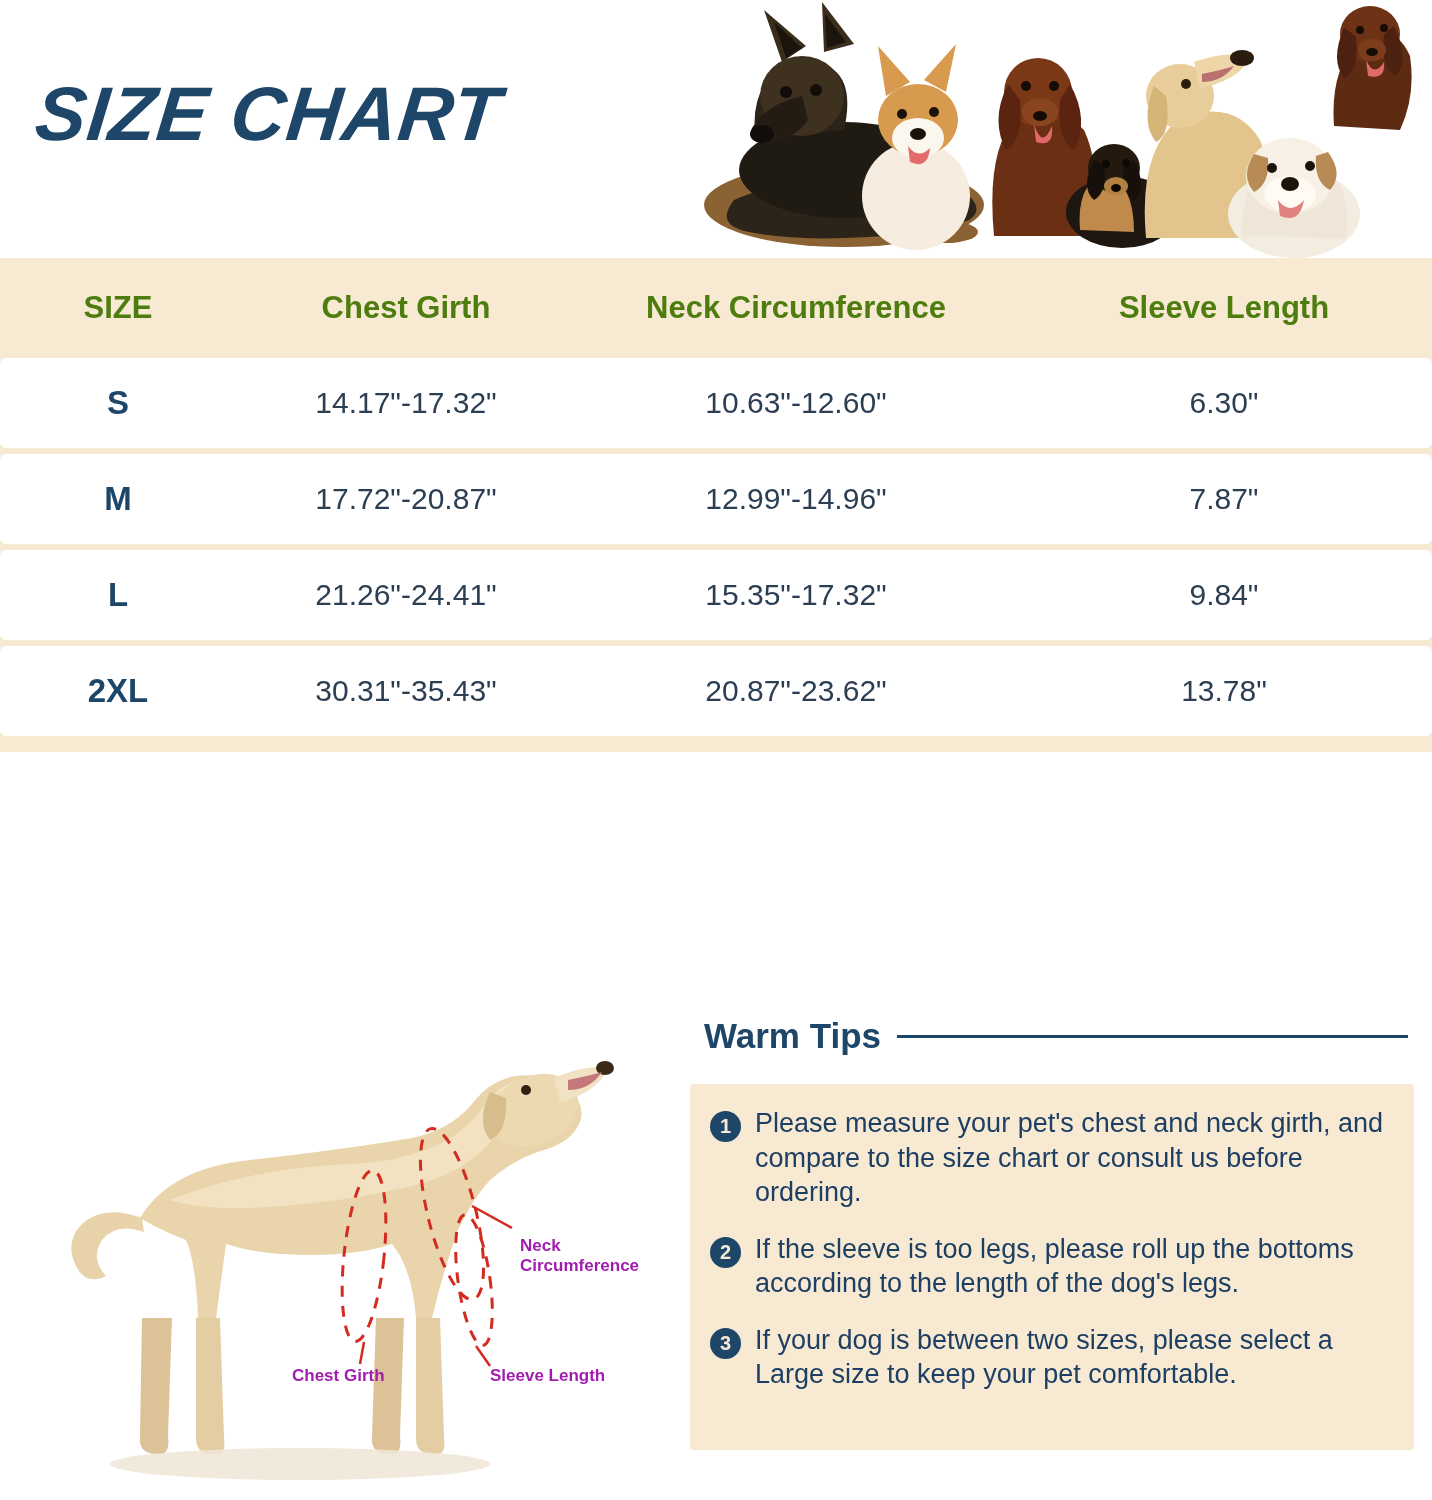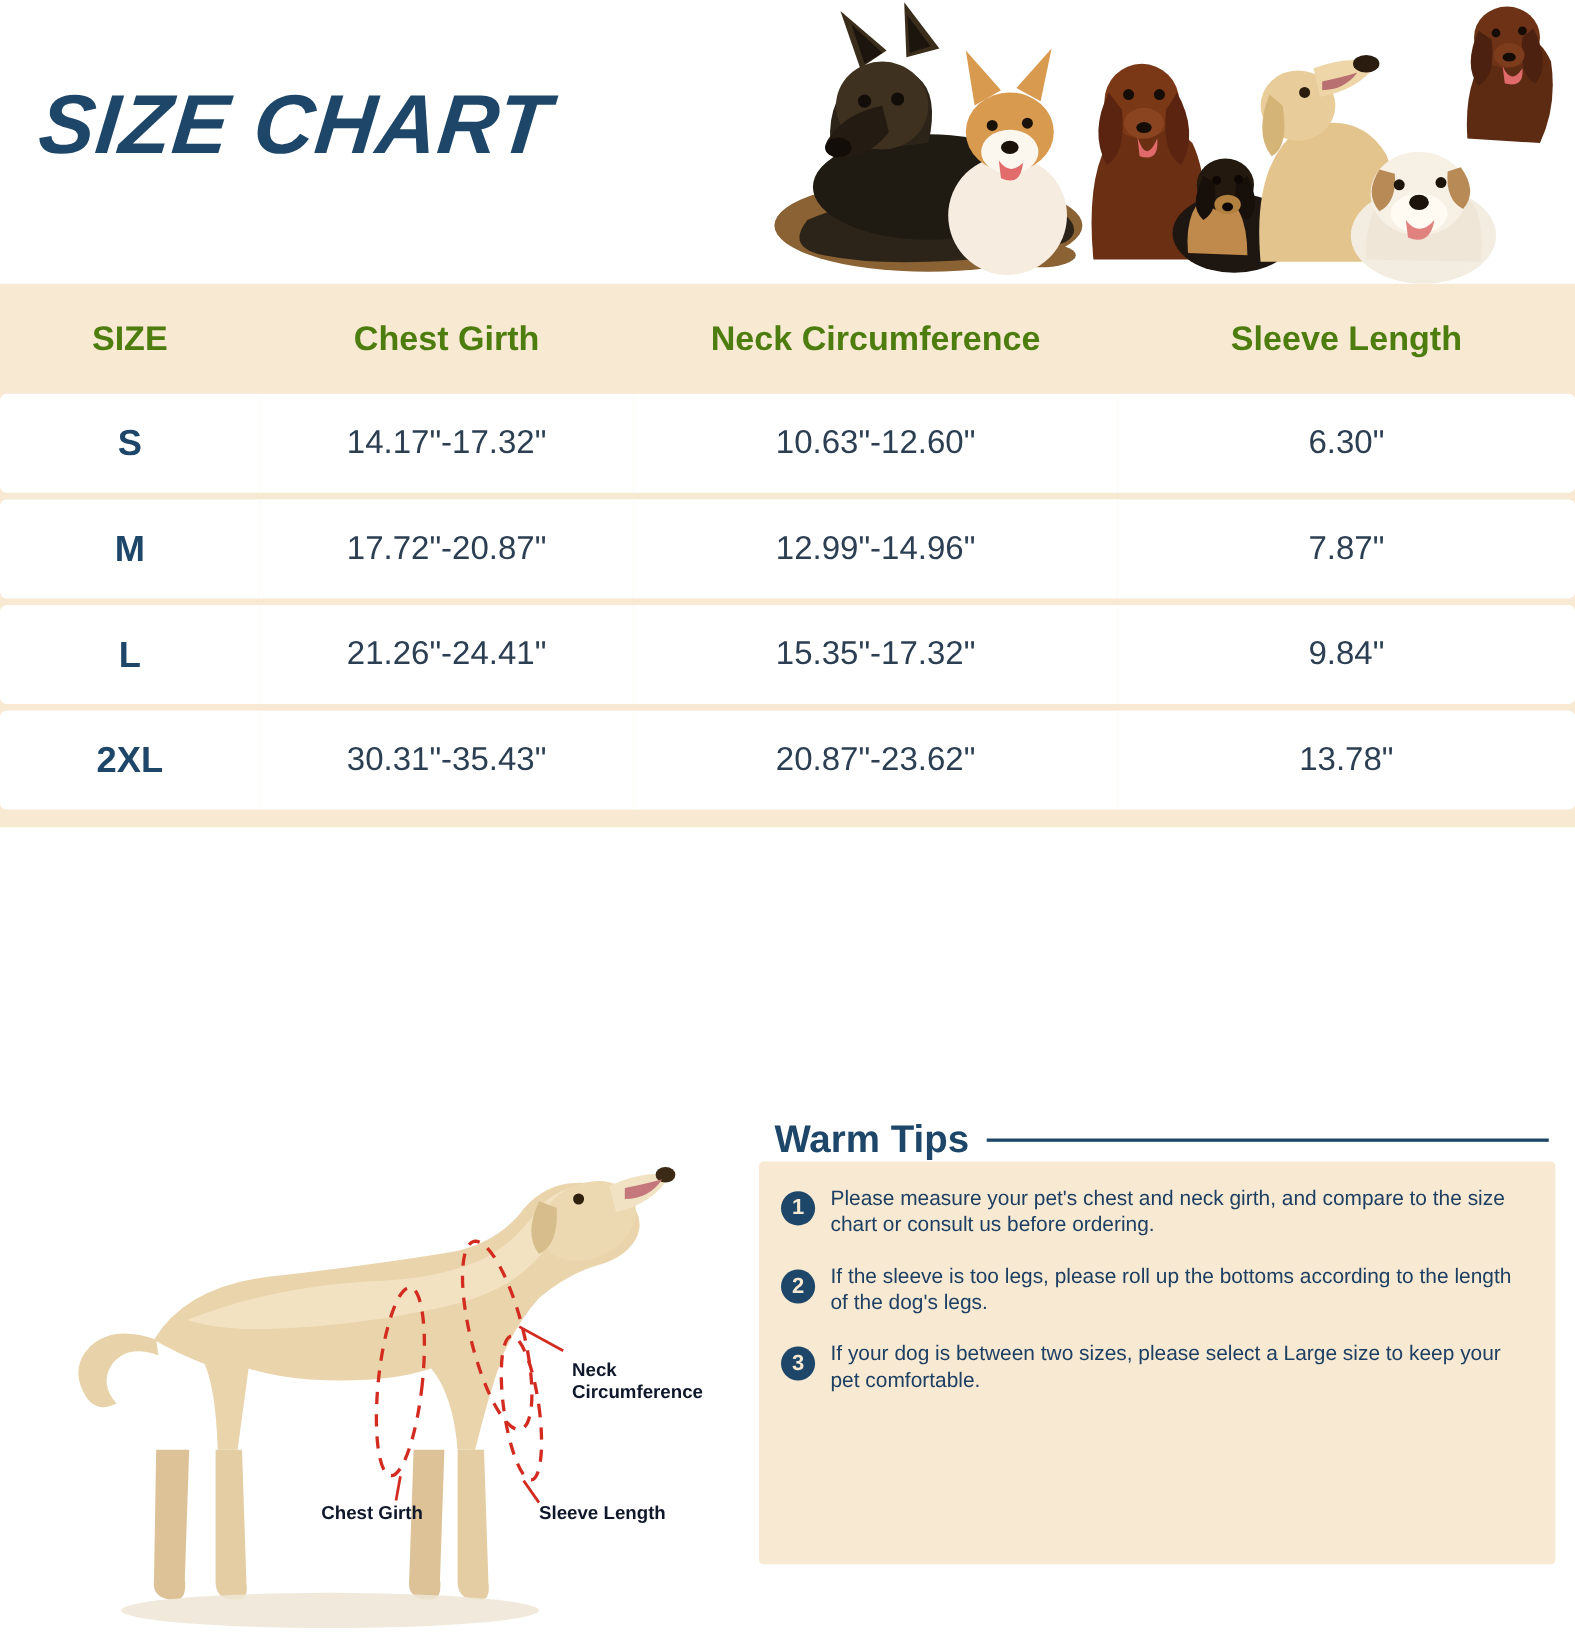--- a/index.html
+++ b/index.html
@@ -101,41 +101,41 @@
   }
   .dog-measure {
     position: absolute;
     left: 20px;
     top: 10px;
     width: 660px;
     height: 480px;
   }
   .measure-label {
     position: absolute;
-    color: #0f172a;
+    color: #a21caf;
     font-size: 17px;
     font-weight: bold;
     line-height: 1.15;
     white-space: pre-line;
   }
   .lbl-neck { left: 500px; top: 218px; }
   .lbl-chest { left: 272px; top: 348px; }
   .lbl-sleeve { left: 470px; top: 348px; }
 
   .tips {
     position: absolute;
     left: 690px;
     top: 8px;
     width: 724px;
   }
   .tips-head {
     display: flex;
     align-items: center;
     gap: 16px;
-    margin-bottom: 0;
+    margin-bottom: 28px;
     padding-left: 14px;
   }
   .tips-title {
     font-size: 35px;
     font-weight: bold;
     color: #1d4668;
     white-space: nowrap;
   }
   .tips-rule {
     flex: 1;
@@ -164,21 +164,21 @@
     background: #1d4668;
     color: #f7e9d2;
     font-size: 20px;
     font-weight: bold;
     display: flex;
     align-items: center;
     justify-content: center;
     margin-top: 5px;
   }
   .tip-text {
-    font-size: 19px;
+    font-size: 27px;
     line-height: 1.28;
     color: #1d3f63;
   }
 </style>
 </head>
 <body>
 
 <div class="header">
   <div class="title">SIZE CHART</div>
 

